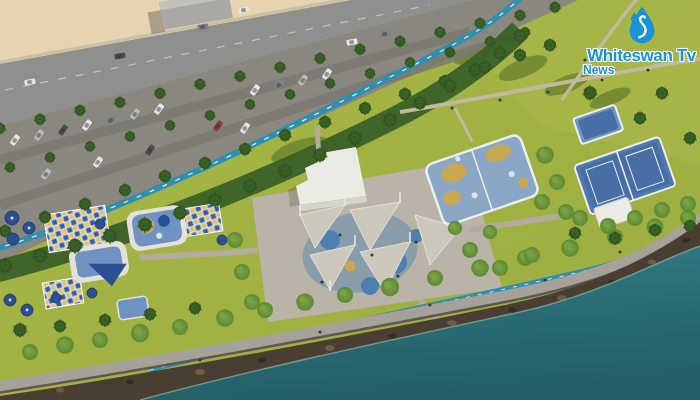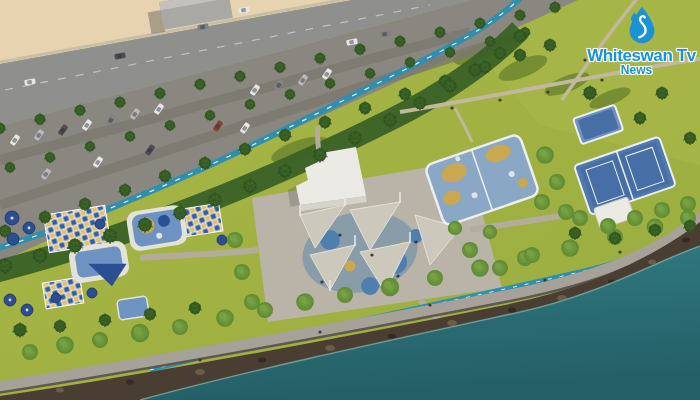--- a/index.html
+++ b/index.html
@@ -1,21 +1,21 @@
 <!DOCTYPE html>
 <html style="--sand: #e7d3b0; --road: #8f8f8d; --road_line: #cfcfc9; --sidewalk: #c9bfa8; --asphalt: #8a8780; --asphalt_dark: #7b786f; --lawn: #9aad3e; --lawn_light: #a8b748; --lawn_shadow: #46651f; --tree_band: #3a6127; --palm: #4c7a2e; --palm_dark: #2e5220; --tree: #5d8a33; --tree_light: #7ba344; --trunk: #4a3c28; --bike_lane: #2e8fae; --bike_dash: #d8eef2; --plaza: #bab4a8; --walk: #b3ac9c; --path_tan: #c2b89f; --sail: #cdc8bc; --sail_edge: #e4e0d6; --pavilion: #eceae4; --pavilion_shade: #d6d3ca; --checker_blue: #2f5da9; --checker_yellow: #e3c06a; --canopy_navy: #2b4f93; --pad_white: #e4e1d8; --pad_blue: #6e93c2; --splash_blue: #4e7fae; --court_blue: #8ba7c6; --court_line: #eceff2; --tennis_blue: #5079ae; --tennis_inner: #476fa5; --sand_patch: #c9a84f; --promenade: #a6a29a; --promenade_edge: #5e584e; --rock: #4a3e32; --rock_light: #6d5c47; --rock_dark: #342c24; --water: #327c84; --water_deep: #245f67; --foam: #8fc0bf; --building: #a9a8a4; --car_white: #e6e6e6; --car_silver: #b9babd; --car_gray: #808285; --car_dark: #4c4e52; --car_red: #8a4038; --person: #3a3a3a; --logo_blue: #1992d6;"><head>
 <meta charset="utf-8">
 <style>
   html,body{margin:0;padding:0;background:#222;}
   #stage{position:relative;width:700px;height:400px;overflow:hidden;background:#000000;font-family:"Liberation Sans",sans-serif;}
   #scene{position:absolute;inset:0;display:block;}
   .watermark{position:absolute;left:583px;top:4px;width:117px;display:flex;flex-direction:column;align-items:center;pointer-events:none;}
   .wm-title{color:var(--logo_blue);font-size:17px;font-weight:700;letter-spacing:-.4px;line-height:1;white-space:nowrap;
     text-shadow:-1px -1px 0 #fff,1px -1px 0 #fff,-1px 1px 0 #fff,1px 1px 0 #fff,0 0 3px rgba(255,255,255,.85);}
-  .wm-sub{color:var(--logo_blue);font-size:12px;font-weight:700;width:100%;text-align:center;padding-right:10px;box-sizing:border-box;line-height:1.1;
+  .wm-sub{color:var(--logo_blue);font-size:12px;font-weight:700;width:100%;text-align:left;padding-right:10px;box-sizing:border-box;line-height:1.1;
     text-shadow:-1px -1px 0 #fff,1px -1px 0 #fff,-1px 1px 0 #fff,1px 1px 0 #fff;}
   .wm-icon{width:38px;height:42px;margin-bottom:1px;}
 </style>
 </head>
 <body>
 
 <div id="stage">
 
 <svg id="scene" viewBox="0 0 700 400" aria-hidden="true">
   <defs>

